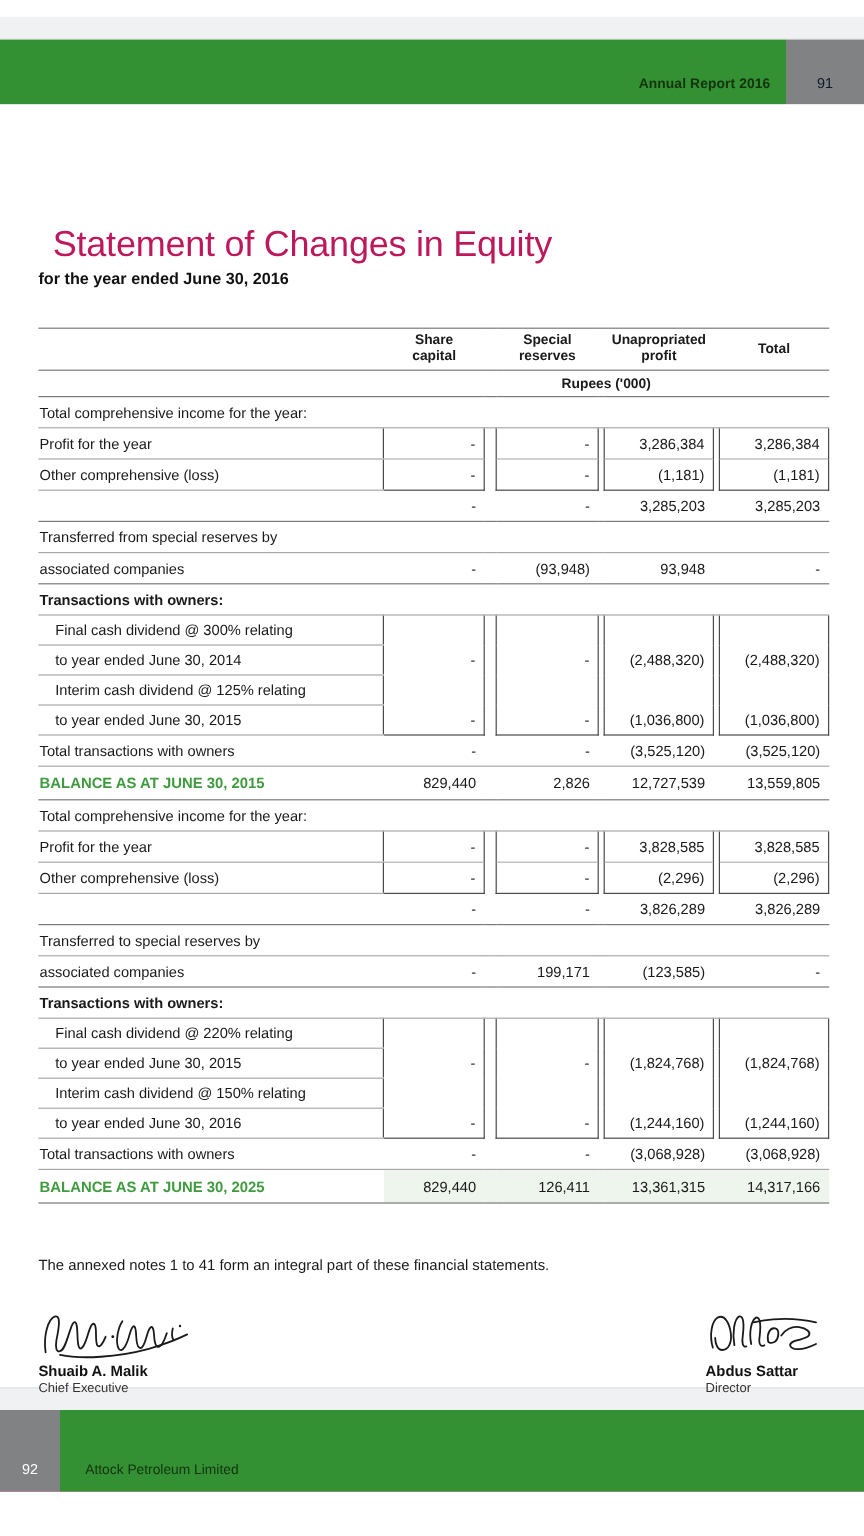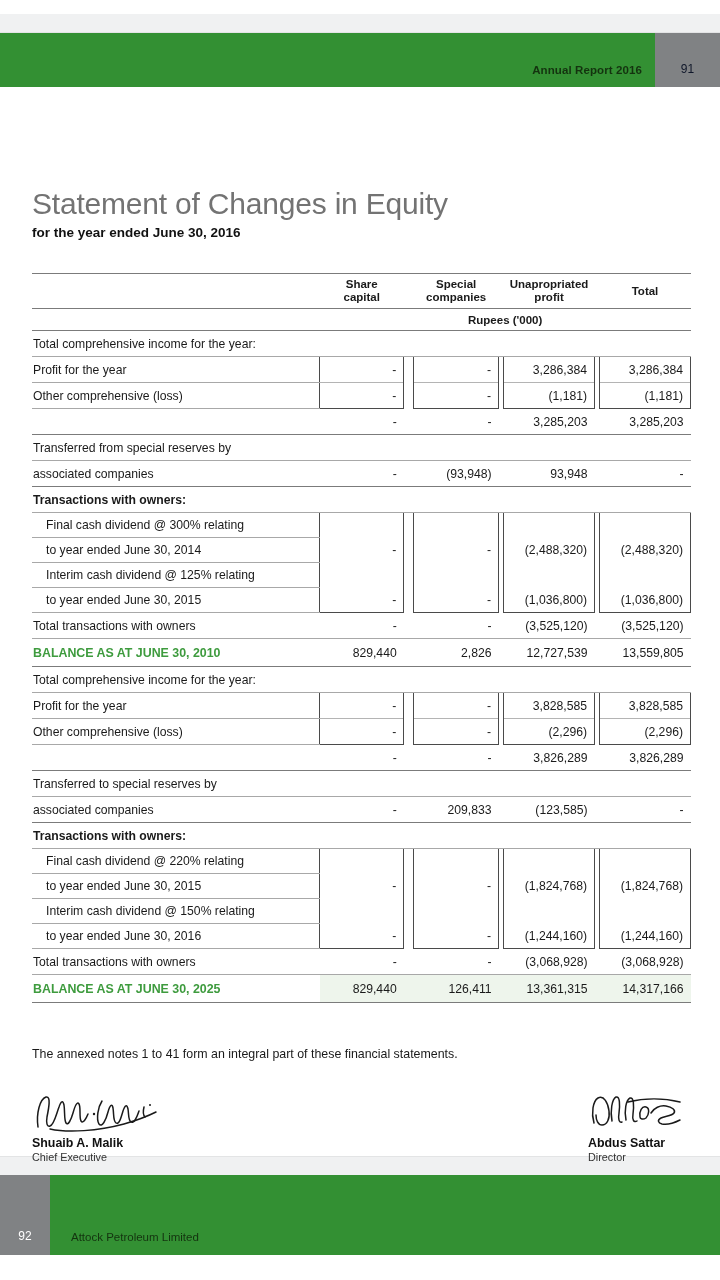--- a/index.html
+++ b/index.html
@@ -61,24 +61,24 @@
   .sheet {
     position: relative;
     background: #ffffff;
     padding: 0 0 0 0;
     height: 1055px;
     box-sizing: border-box;
   }
 
   .doc-title {
     position: absolute;
-    left: 32px;
+    left: 44px;
     top: 102px;
     font-size: 30px;
-    color: #737373;
+    color: #be185d;
     letter-spacing: -.2px;
     line-height: 1;
     white-space: nowrap;
   }
   .doc-subtitle {
     position: absolute;
     left: 32px;
     top: 138px;
     font-size: 13.5px;
     font-weight: bold;
@@ -161,21 +161,21 @@
   .sig-right { left: 588px; top: 1000px; }
   .sig-svg { display: block; }
   .sig-name { font-size: 12.4px; font-weight: bold; color: #111111; margin-top: 1px; }
   .sig-role { font-size: 10.8px; color: #333333; margin-top: 1px; }
 
   
   .chrome-bot-white { height: 14px; background: #ffffff; }
   .chrome-bot-gray  { height: 18px; background: #f0f1f2; border-top: 1px solid #e3e4e5; }
   .page-footer {
     position: relative;
-    height: 80px;
+    height: 68px;
     background: #ec4899;
   }
   .ftr-gray {
     position: absolute;
     left: 0; top: 0; bottom: 0;
     width: 50px;
     background: #808284;
   }
   .ftr-green {
     position: absolute;
@@ -231,21 +231,21 @@
     </colgroup>
     <tbody>
 
       <tr class="hd-row rule-top">
         <td></td>
         <td>
           <span>Share</span><br><span>capital</span>
         </td>
         <td></td>
         <td>
-          <span>Special</span><br><span>companies</span>
+          <span>Special</span><br><span>reserves</span>
         </td>
         <td></td>
         <td>
           <span>Unapropriated</span><br><span>profit</span>
         </td>
         <td></td>
         <td>
           <span>Total</span>
         </td>
       </tr>
@@ -361,21 +361,21 @@
         <td class="num">-</td>
         <td></td>
         <td class="num">-</td>
         <td></td>
         <td class="num">(3,525,120)</td>
         <td></td>
         <td class="num">(3,525,120)</td>
       </tr>
 
       <tr class="bal thick-bot-all">
-        <td class="lbl">BALANCE AS AT JUNE 30, 2010</td>
+        <td class="lbl">BALANCE AS AT JUNE 30, 2015</td>
         <td class="num">829,440</td>
         <td></td>
         <td class="num">2,826</td>
         <td></td>
         <td class="num">12,727,539</td>
         <td></td>
         <td class="num">13,559,805</td>
       </tr>
 
       <tr class="r thin-bot-all">
@@ -416,21 +416,21 @@
       </tr>
 
       <tr class="r thin-bot-all">
         <td class="lbl" colspan="8">Transferred to special reserves by</td>
       </tr>
 
       <tr class="r thick-bot-all">
         <td class="lbl">associated companies</td>
         <td class="num">-</td>
         <td></td>
-        <td class="num">209,833</td>
+        <td class="num">199,171</td>
         <td></td>
         <td class="num">(123,585)</td>
         <td></td>
         <td class="num">-</td>
       </tr>
 
       <tr class="r sect thin-bot-all">
         <td class="lbl" colspan="8">Transactions with owners:</td>
       </tr>
 

